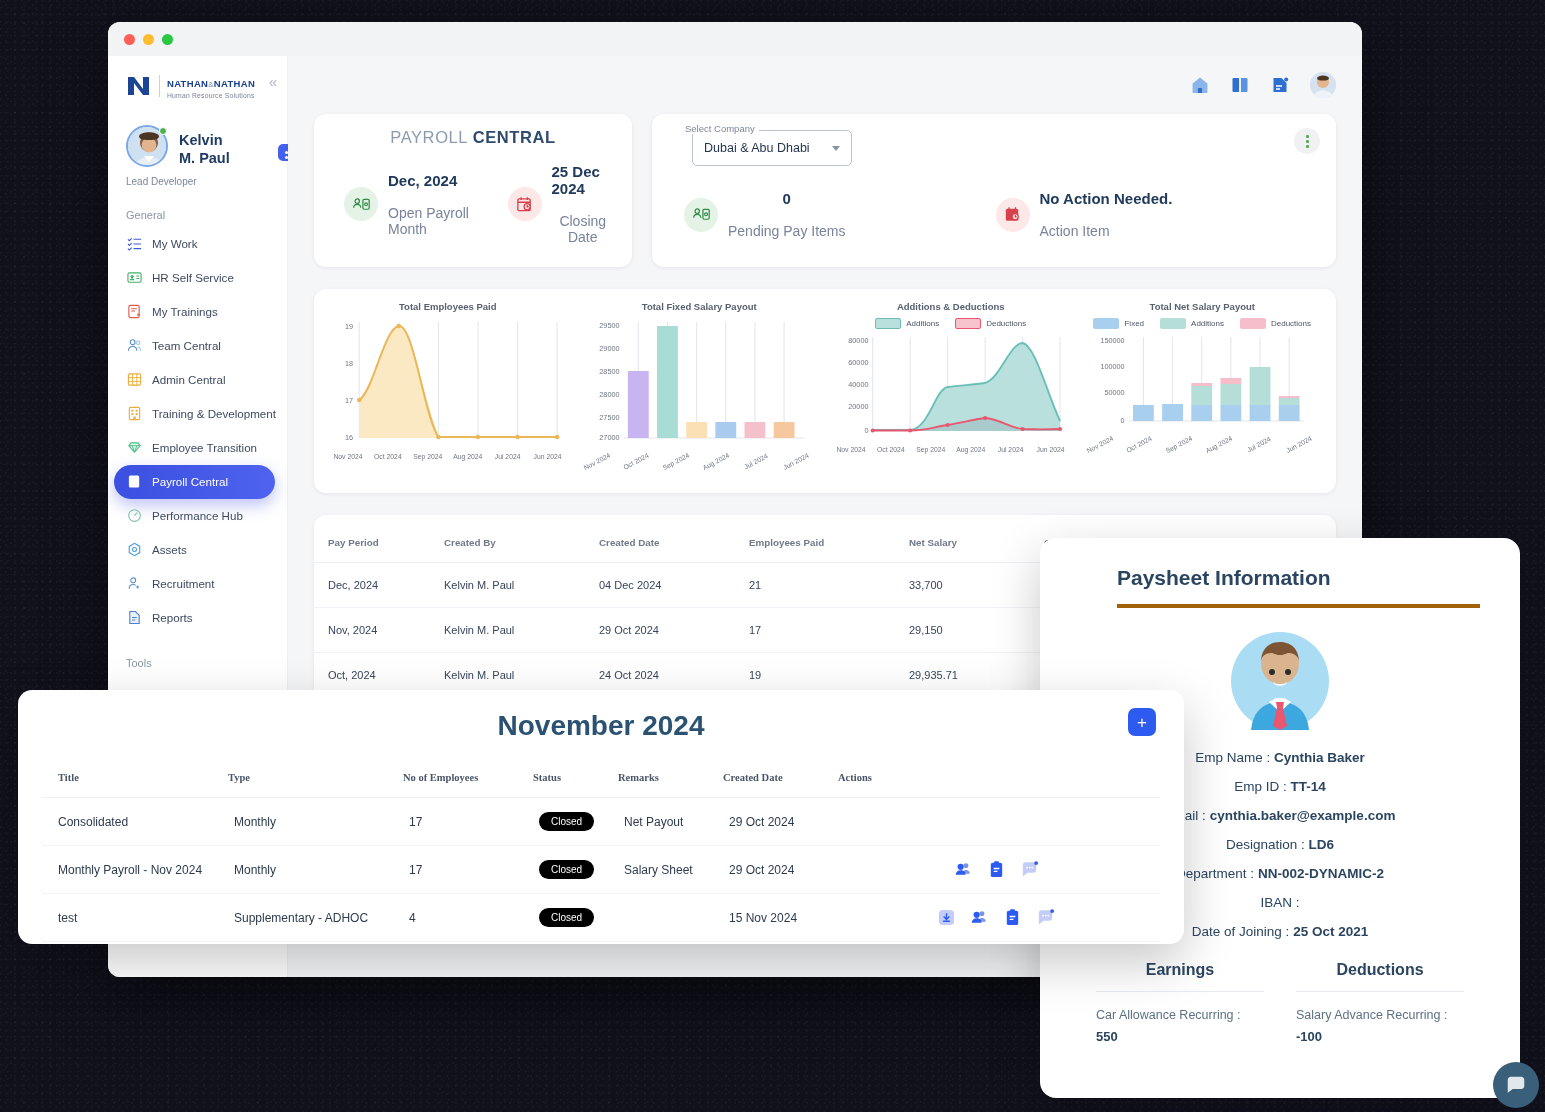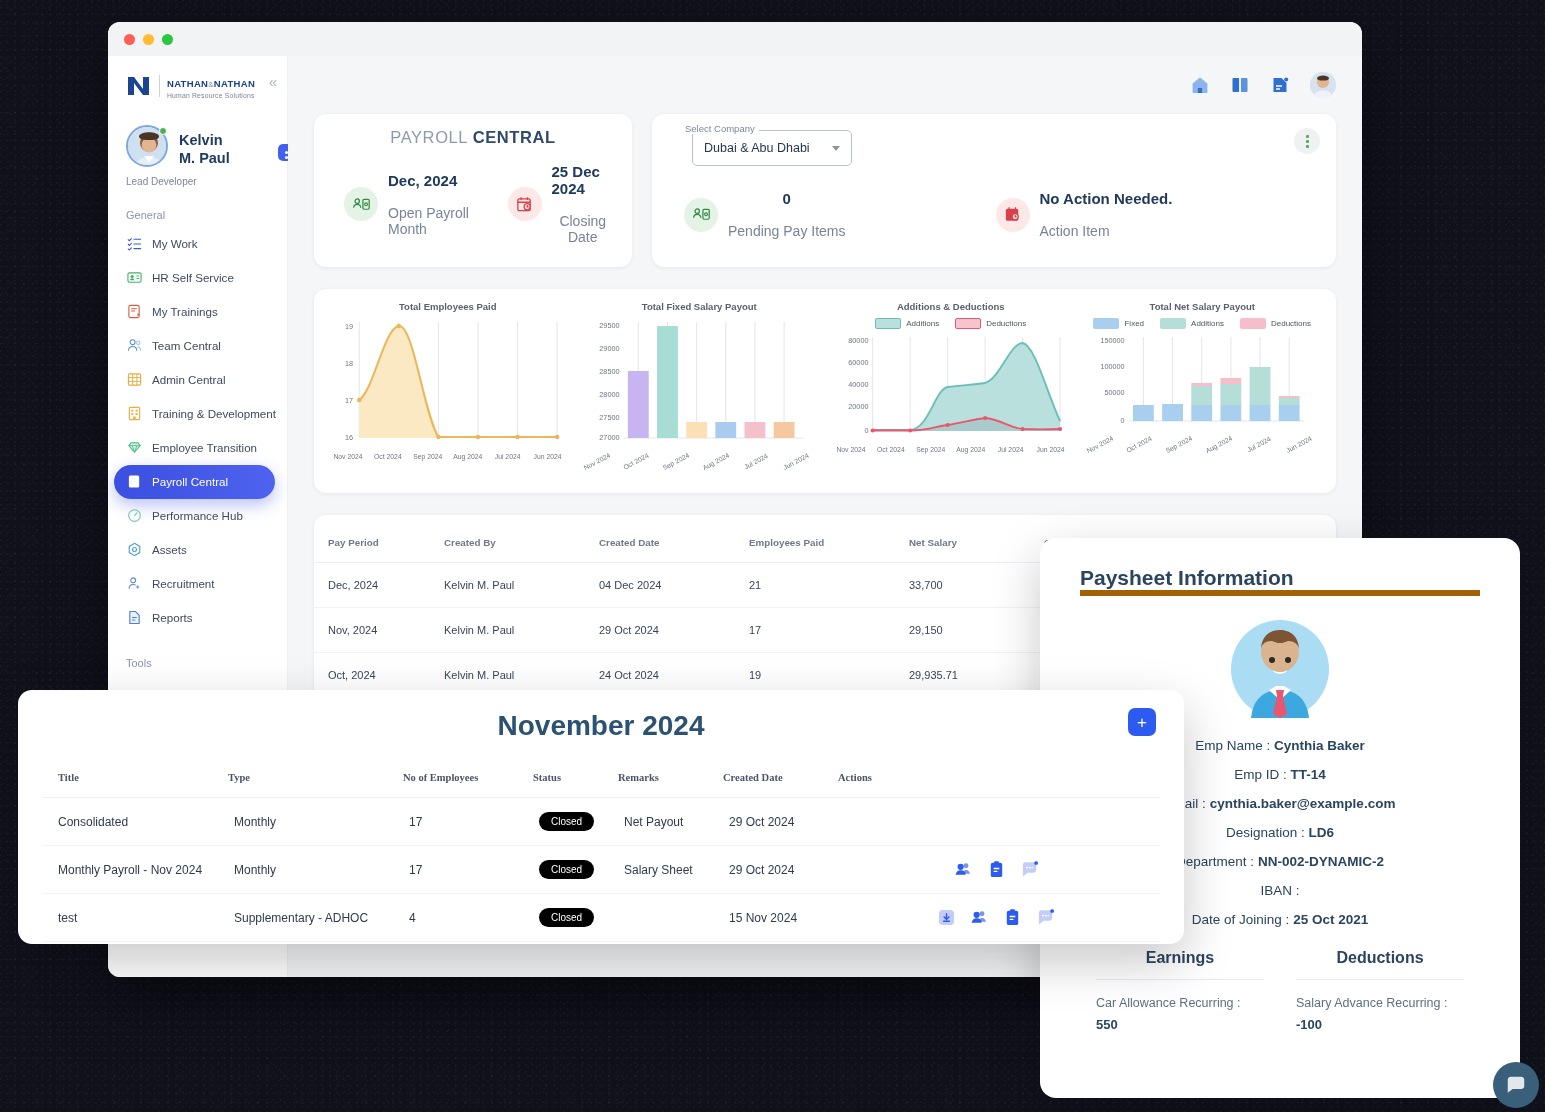--- a/index.html
+++ b/index.html
@@ -178,22 +178,23 @@
   .table-card th:first-child, .table-card td:first-child { padding-left: 14px; }
 
   
   .paysheet {
     position: absolute; left: 1040px; top: 538px; width: 480px; height: 560px;
     background: #fff; border-radius: 16px;
     box-shadow: 0 18px 50px rgba(0,0,0,0.22);
     padding: 28px 40px 0; overflow: hidden; z-index: 6;
   }
   .paysheet h2 {
-    font-size: 21px; color: #2b4560; font-weight: bold; 
-    border-bottom: 6px solid #a16207;
+    font-size: 21px; color: #2b4560; font-weight: bold; padding-bottom: 14px;
+    border-bottom: 4px solid #a16207;
+    margin-left: 37px;
   }
   .ps-avatar { margin: 24px auto 20px; width: 98px; height: 98px; }
   .ps-rows { text-align: center; }
   .ps-row { font-size: 13.5px; color: #2b4560; margin-bottom: 14px; }
   .ps-row .lbl { font-weight: 500; }
   .ps-row .val { font-weight: bold; }
   .ps-split { display: flex; margin-top: 22px; }
   .ps-col { flex: 1; padding: 0 16px; }
   .ps-col h3 { text-align: center; font-size: 16px; color: #2b4560; padding-bottom: 12px; border-bottom: 1px solid #e6eaef; }
   .ps-line { font-size: 12.5px; color: #5d7084; margin-top: 16px; }

